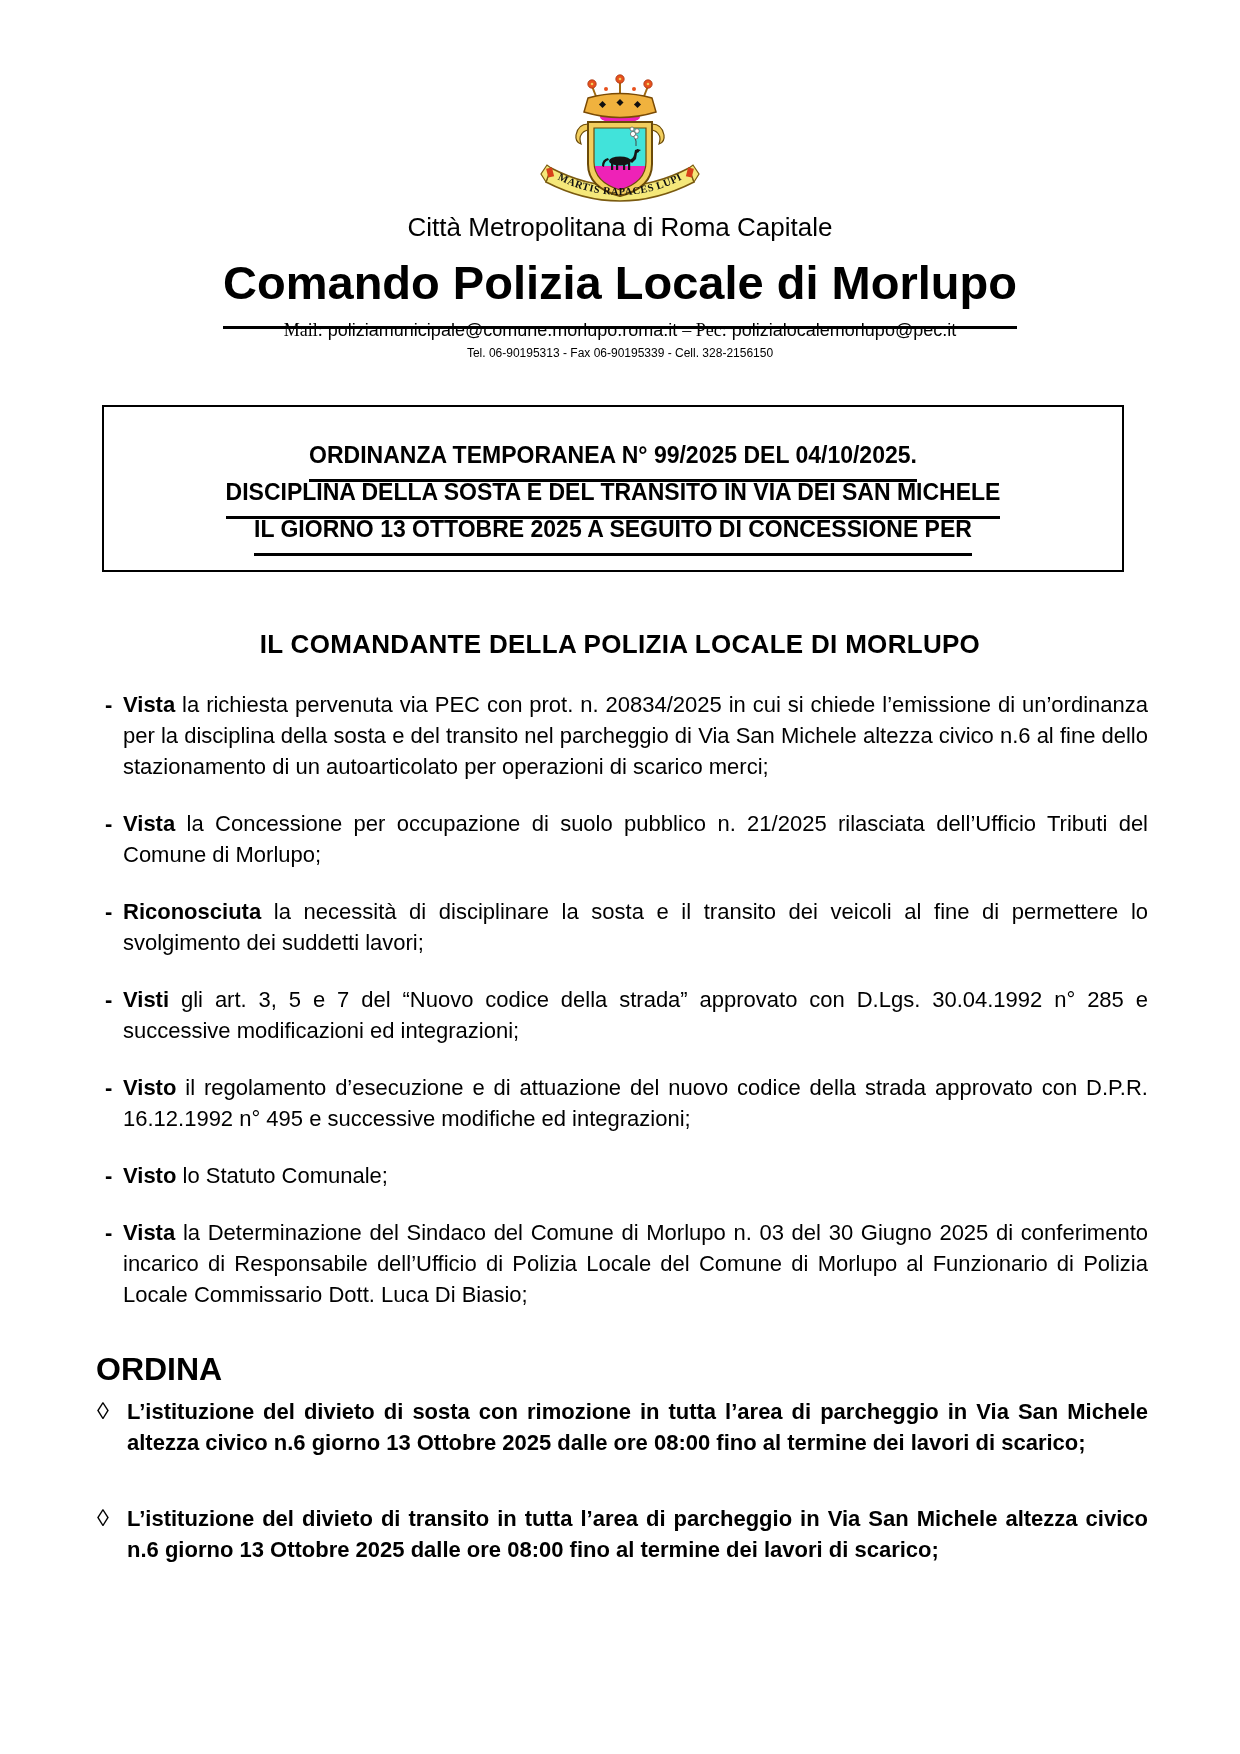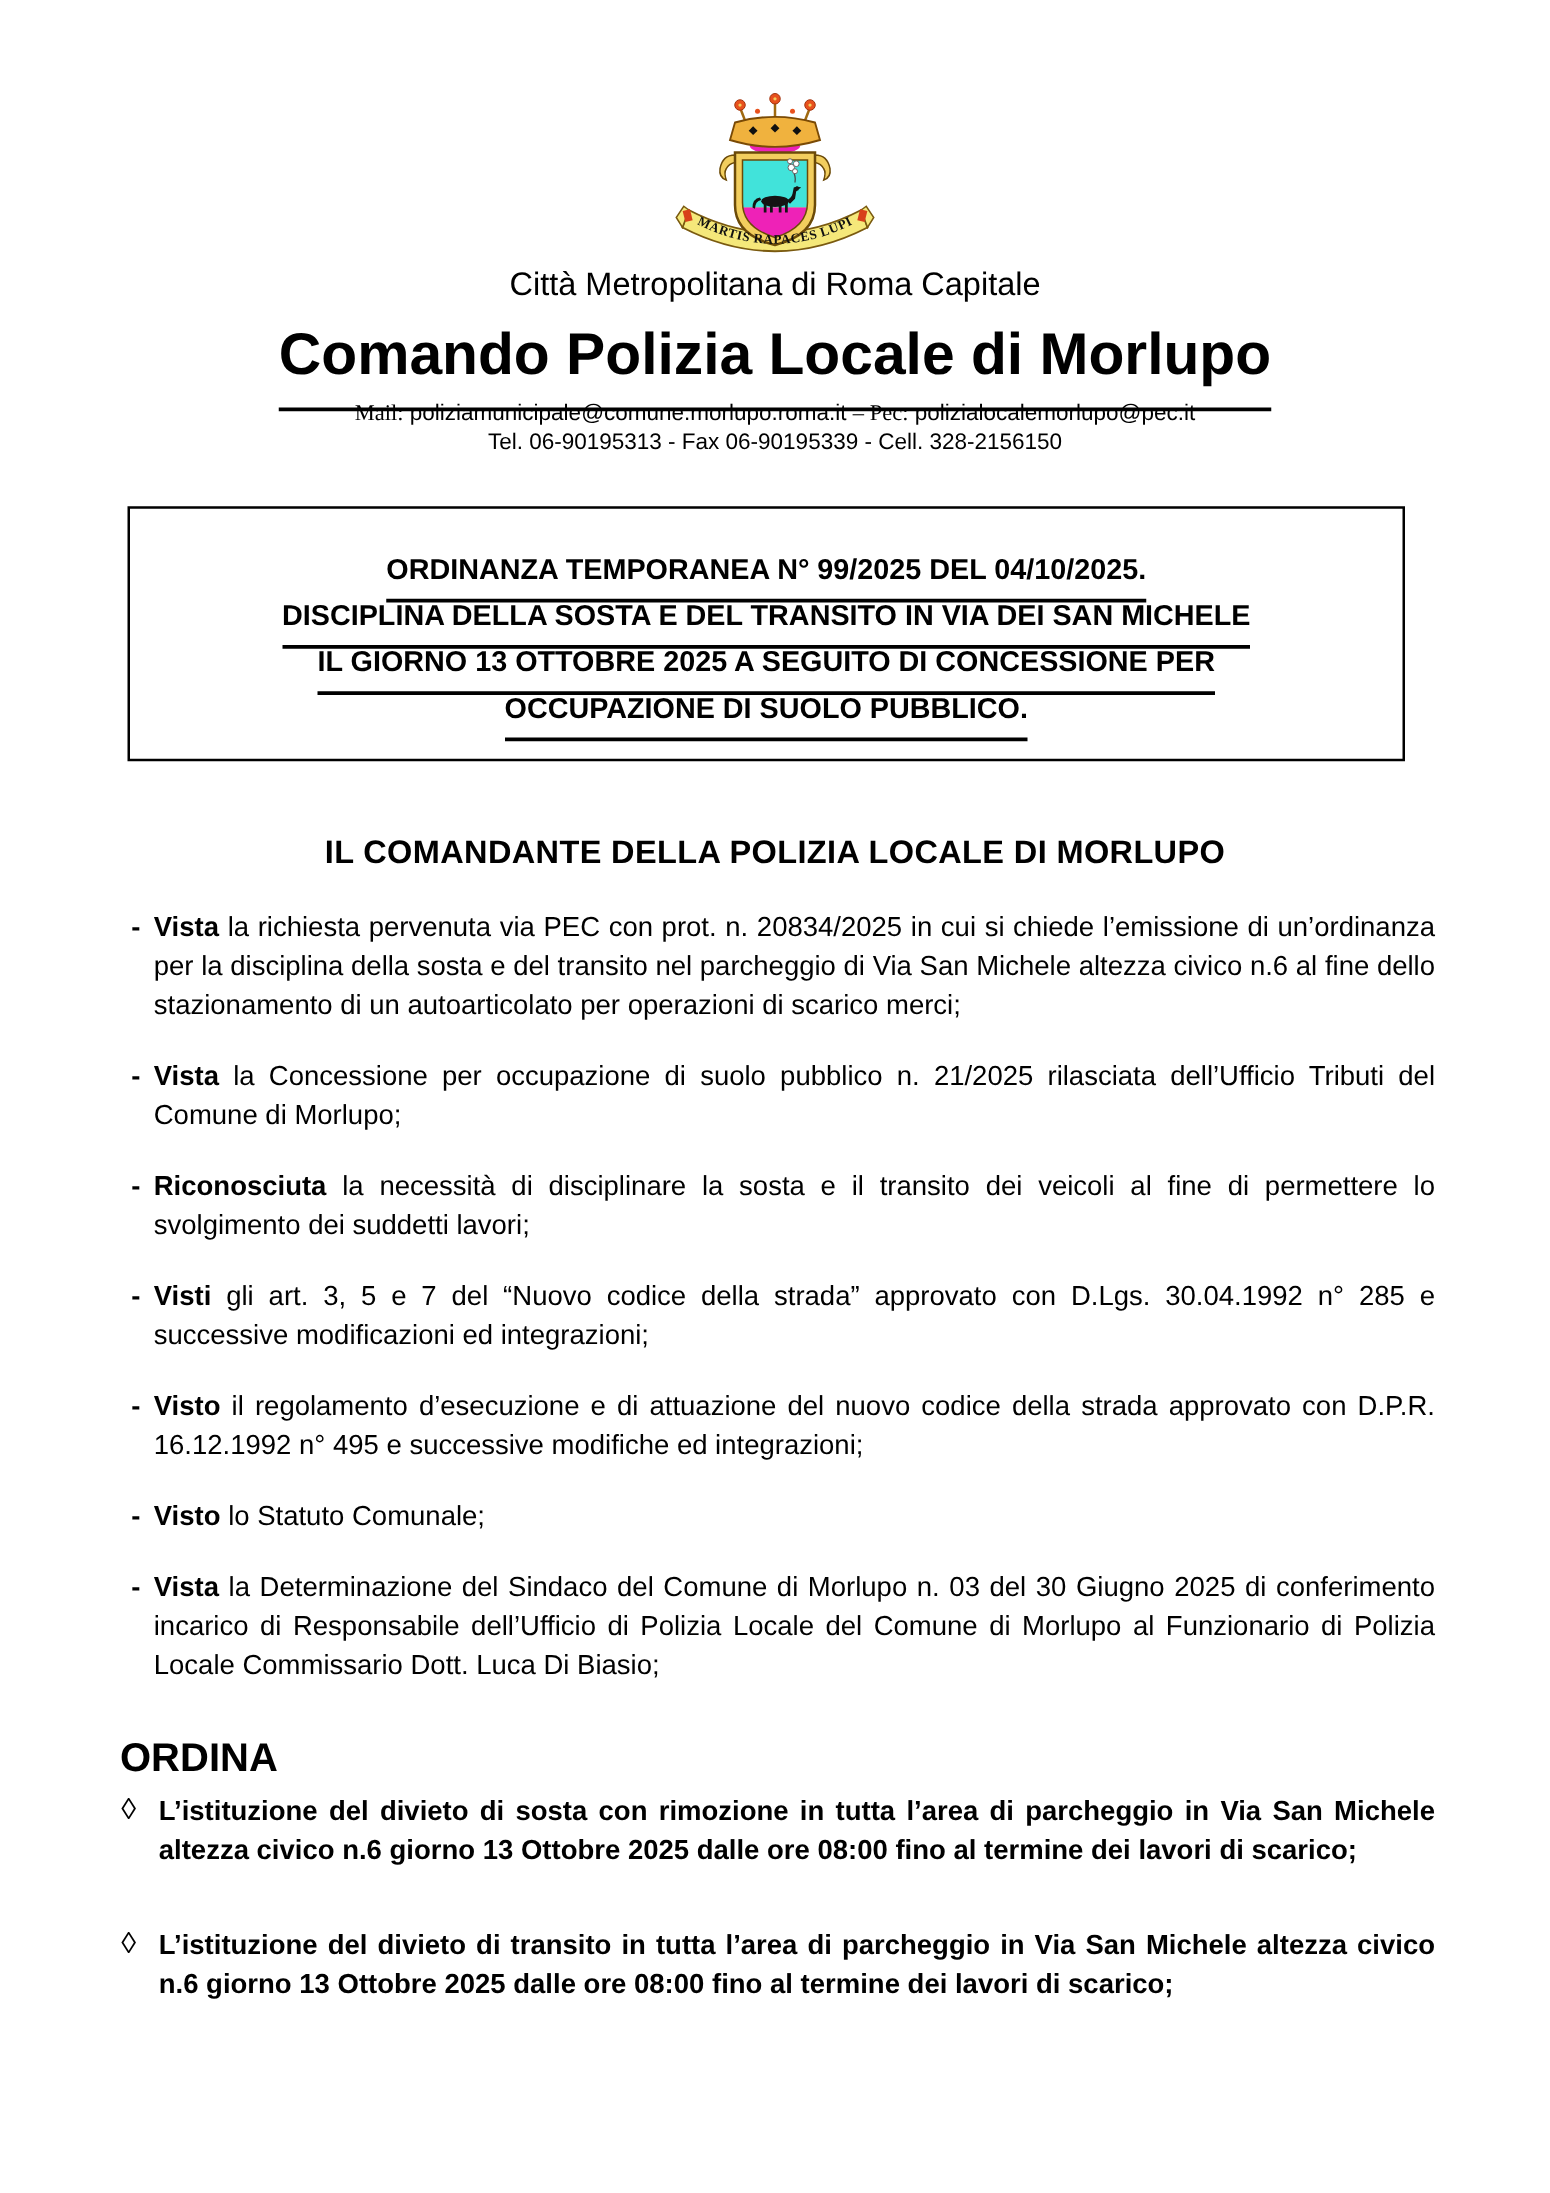--- a/index.html
+++ b/index.html
@@ -13,21 +13,21 @@
 
   
   .header { text-align: center; padding-top: 72px; }
   .crest { display: block; margin: 0 auto; width: 190px; height: 140px; }
   .municipality { font-size: 40px; font-weight: bold; line-height: 44px; margin-top: 2px; letter-spacing: 0.5px; }
   .subtitle { font-size: 26px; line-height: 30px; font-weight: 500; }
   .department { font-size: 47px; font-weight: bold; line-height: 50px; margin-top: 16px; }
   .department span { border-bottom: 3px solid #000; padding-bottom: 17px; }
   .contact { font-size: 18px; line-height: 21px; margin-top: 12px; }
   .contact .serif { font-family: "Liberation Serif", "DejaVu Serif", serif; text-align: right; }
-  .phone { font-size: 18px; line-height: 21px; margin-top: 2px; }
+  .phone { font-size: 12px; line-height: 21px; margin-top: 2px; }
 
   
   .title-box {
     box-sizing: border-box;
     margin: 41px 0 0 102px;
     width: 1022px;
     border: 2px solid #000;
     text-align: center;
     padding: 30px 16px 22px 16px;
   }
@@ -131,21 +131,20 @@
       <span class="serif">– Pec:</span>
       <span>polizialocalemorlupo@pec.it</span>
     </div>
     <div class="phone">Tel. 06-90195313 - Fax 06-90195339 - Cell. 328-2156150</div>
   </div>
 
   <div class="title-box">
     <div class="box-line"><span>ORDINANZA TEMPORANEA N° 99/2025 DEL 04/10/2025.</span></div>
     <div class="box-line"><span>DISCIPLINA DELLA SOSTA E DEL TRANSITO IN VIA DEI SAN MICHELE</span></div>
     <div class="box-line"><span>IL GIORNO 13 OTTOBRE 2025 A SEGUITO DI CONCESSIONE PER</span></div>
-    <div class="box-line"><span>OCCUPAZIONE DI SUOLO PUBBLICO.</span></div>
   </div>
 
   <div class="commander">IL COMANDANTE DELLA POLIZIA LOCALE DI MORLUPO</div>
 
   <div class="content">
 
     <div class="premise first">
       <span class="marker">-</span>
       <span class="lead">Vista</span>
       <span>la richiesta pervenuta via PEC con prot. n. 20834/2025 in cui si chiede l’emissione di un’ordinanza per la disciplina della sosta e del transito nel parcheggio di Via San Michele altezza civico n.6 al fine dello stazionamento di un autoarticolato per operazioni di scarico merci;</span>

